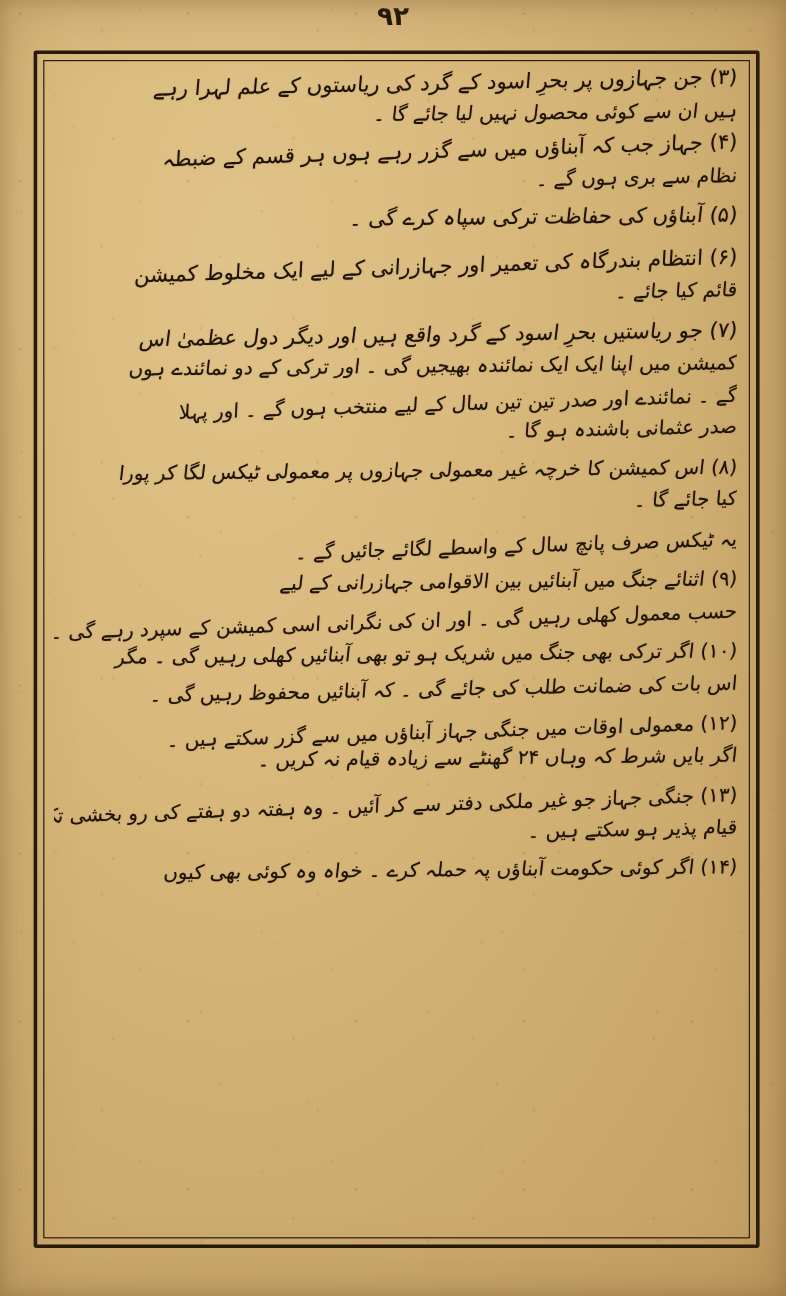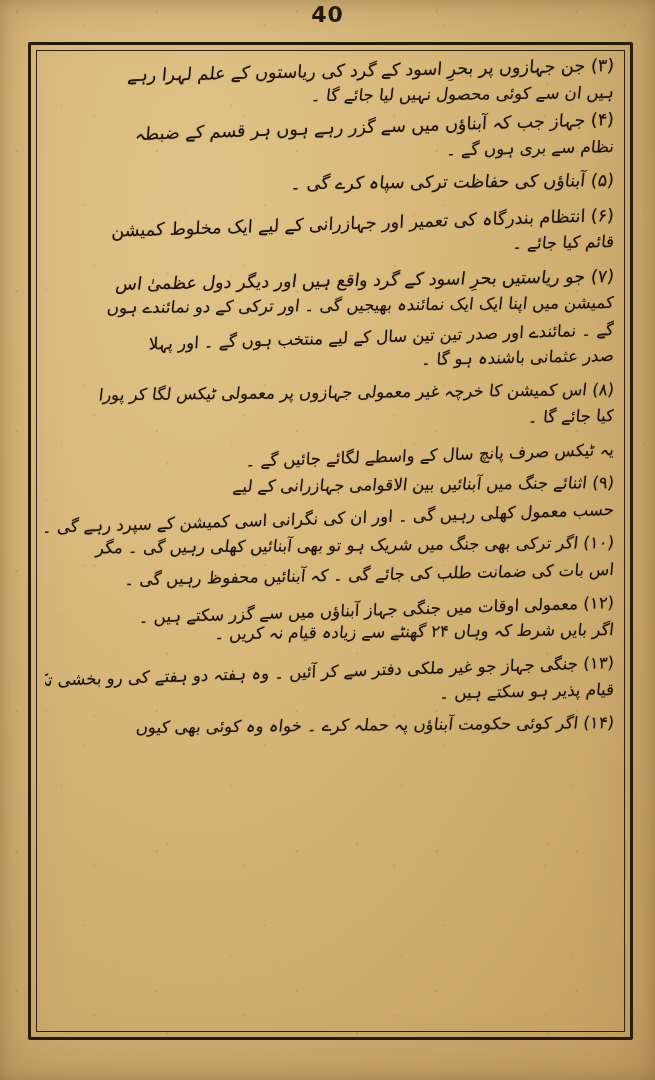--- a/index.html
+++ b/index.html
@@ -92,21 +92,21 @@
   .line.indent2 { padding-left: 70px; }
   .line.big { font-size: 17.5px; }
   .para-gap { margin-bottom: 17px; }
 </style>
 </head>
 <body>
 
 <div class="page">
   <div class="grain"></div>
 
-  <div class="page-number">40</div>
+  <div class="page-number">۹۲</div>
 
   <div class="frame-outer">
     <div class="frame-inner"></div>
 
     <div class="text-body">
       <div class="line big s0">(۳) جن جہازوں پر بحرِ اسود کے گرد کی ریاستوں کے علم لہرا رہے</div>
       <div class="line indent1 s1">ہیں ان سے کوئی محصول نہیں لیا جائے گا ۔</div>
       <div class="line big s2">(۴) جہاز جب کہ آبناؤں میں سے گزر رہے ہوں ہر قسم کے ضبطہ</div>
       <div class="line indent1 s0 para-gap">نظام سے بری ہوں گے ۔</div>
       <div class="line big s1 para-gap">(۵) آبناؤں کی حفاظت ترکی سپاہ کرے گی ۔</div>

